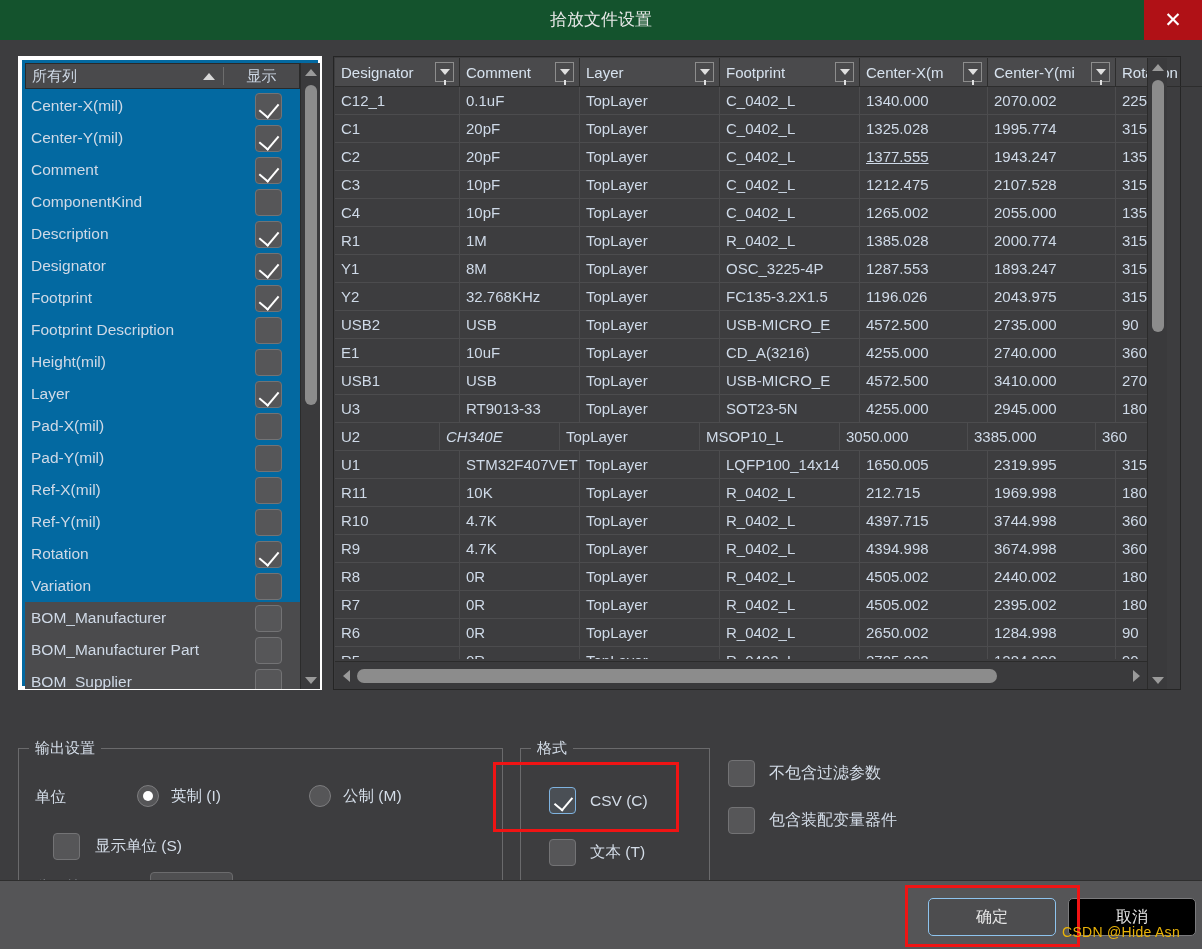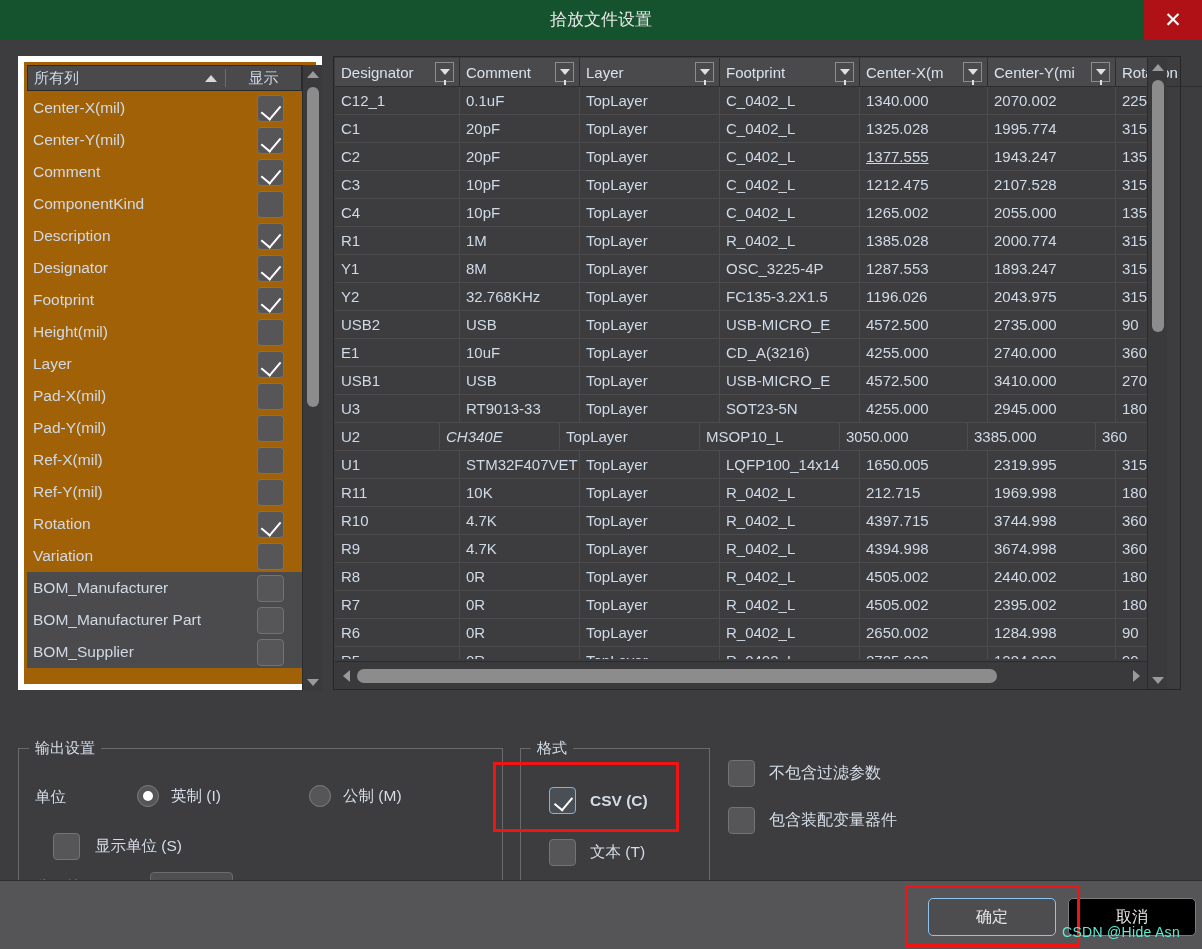--- a/index.html
+++ b/index.html
@@ -34,21 +34,21 @@
     background: #3d3d3f;
   }
   #bottom-bar {
     position: absolute; left: 0; top: 880px; width: 1202px; height: 69px;
     background: #555557; border-top: 1px solid #2e2e2e;
   }
 
   
   #left-panel {
     position: absolute; left: 18px; top: 16px; width: 304px; height: 634px;
-    border: 6px solid #ffffff; background: #a16207;
+    border: 4px solid #ffffff; background: #0369a1;
   }
   #left-head {
     position: absolute; left: 3px; top: 3px; width: 275px; height: 26px;
     background: #4a4a4c; border: 1px solid #2a2a2a;
     display: flex; align-items: center;
   }
   #left-head .hl {
     flex: 1; color: #cfd9e6; font-size: 15px; padding-left: 6px;
     display: flex; align-items: center; justify-content: space-between;
   }
@@ -210,21 +210,21 @@
     background: #000000; border: 1px solid #7b7b7d;
   }
 
   
   .redbox { position: absolute; border: 3px solid #f01414; pointer-events: none; }
   #red-csv { left: 493px; top: 722px; width: 186px; height: 70px; }
   #red-ok  { left: 905px; top: 885px; width: 175px; height: 62px; }
 
   #watermark {
     position: absolute; left: 1062px; top: 924px;
-    color: #5eead4; font-size: 14px; letter-spacing: .3px; text-align: center;
+    color: #eab308; font-size: 14px; letter-spacing: .3px; text-align: center;
   }
 </style>
 </head>
 <body>
 
 <div id="titlebar">
   <div id="title-text">拾放文件设置</div>
   <div id="close-btn">✕</div>
 </div>
 
@@ -262,20 +262,24 @@
         </div>
         <div class="col-row">
           <span class="cname">Designator</span>
           <span class="cb on"></span>
         </div>
         <div class="col-row">
           <span class="cname">Footprint</span>
           <span class="cb on"></span>
         </div>
         <div class="col-row">
+          <span class="cname">Footprint Description</span>
+          <span class="cb"></span>
+        </div>
+        <div class="col-row">
           <span class="cname">Height(mil)</span>
           <span class="cb"></span>
         </div>
         <div class="col-row">
           <span class="cname">Layer</span>
           <span class="cb on"></span>
         </div>
         <div class="col-row">
           <span class="cname">Pad-X(mil)</span>
           <span class="cb"></span>
@@ -605,21 +609,21 @@
   </div>
 
   <div id="sep-select">
     <span class="sv">.</span>
     <span class="caret-dn"></span>
   </div>
 
   <div class="gbox" id="fmt-box">
     <div class="glabel">格式</div>
 
-    <div class="row-inline" style="left:28px; top:38px;font-weight:bold;">
+    <div class="row-inline" style="left:28px; top:38px;">
       <span class="cb2 on"></span>
       <span class="lbl" style="margin-left:14px;">CSV (C)</span>
     </div>
 
     <div class="row-inline" style="left:28px; top:90px;">
       <span class="cb2"></span>
       <span class="lbl" style="margin-left:14px;">文本 (T)</span>
     </div>
   </div>
 

